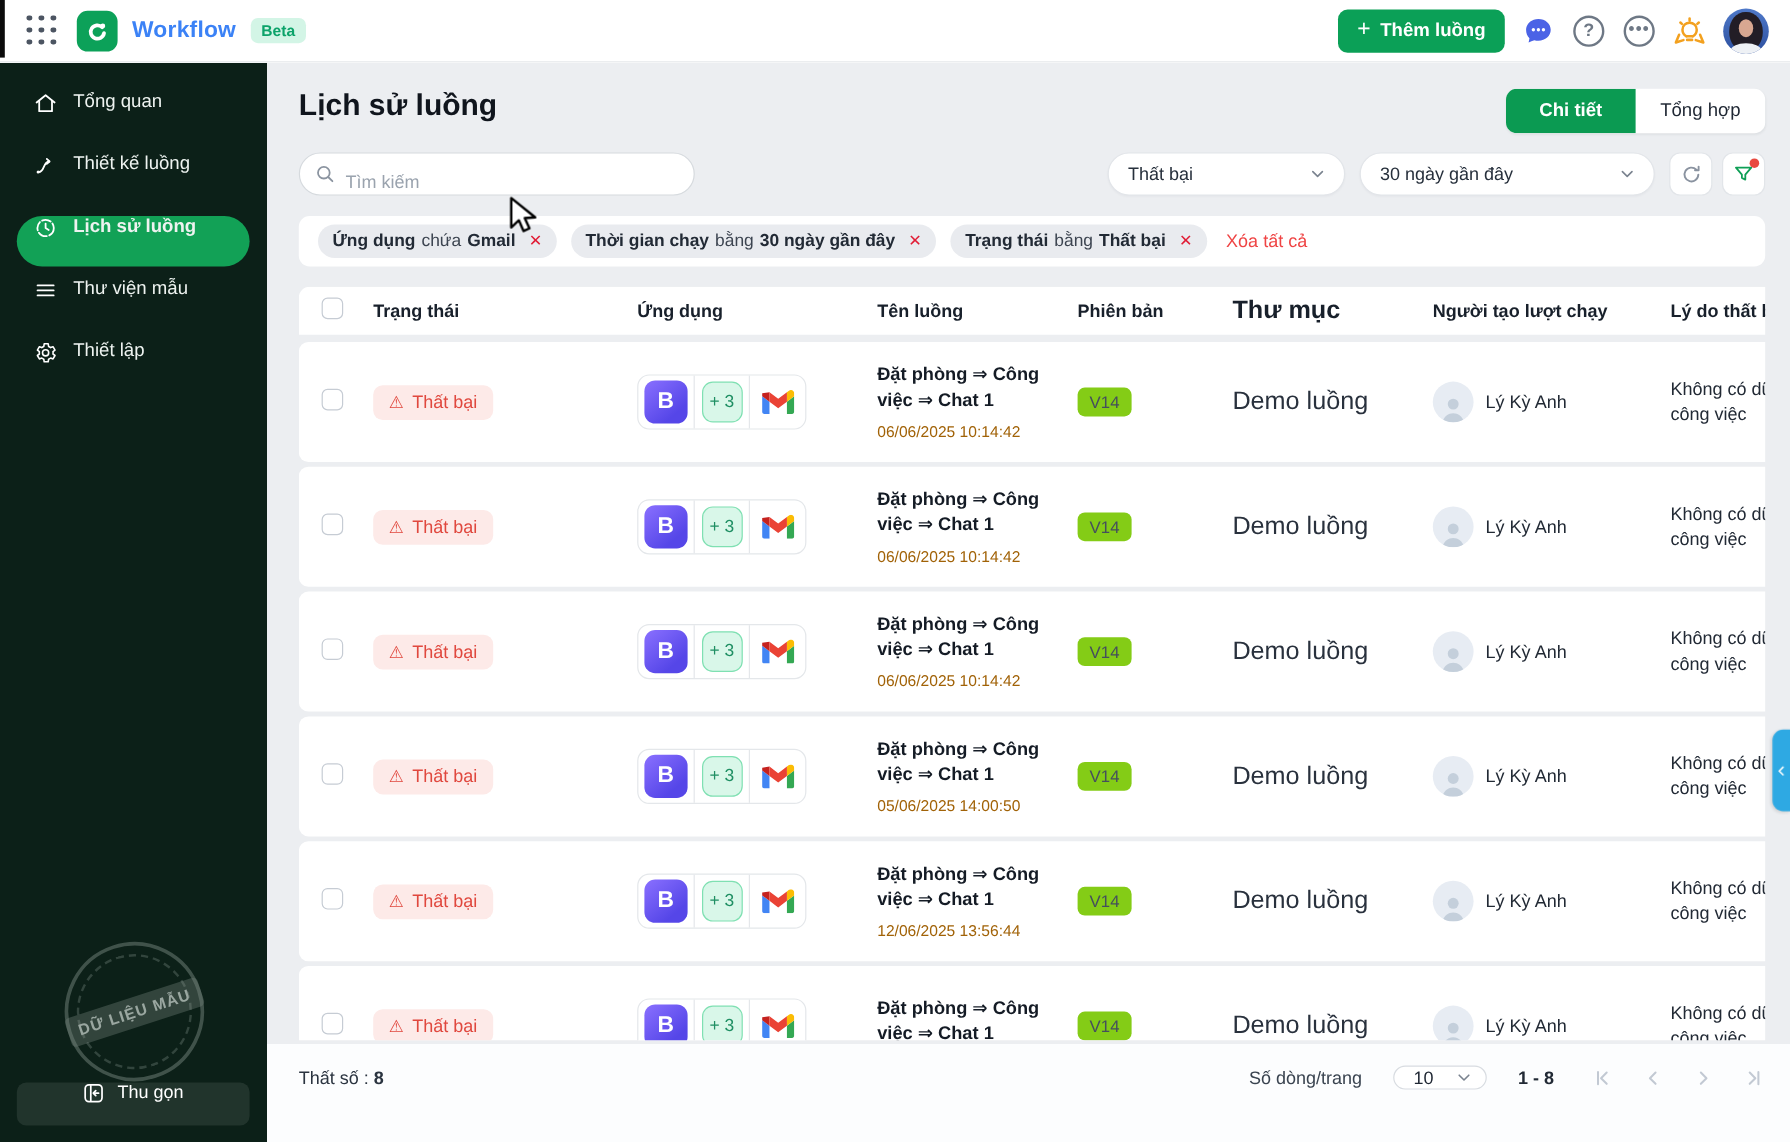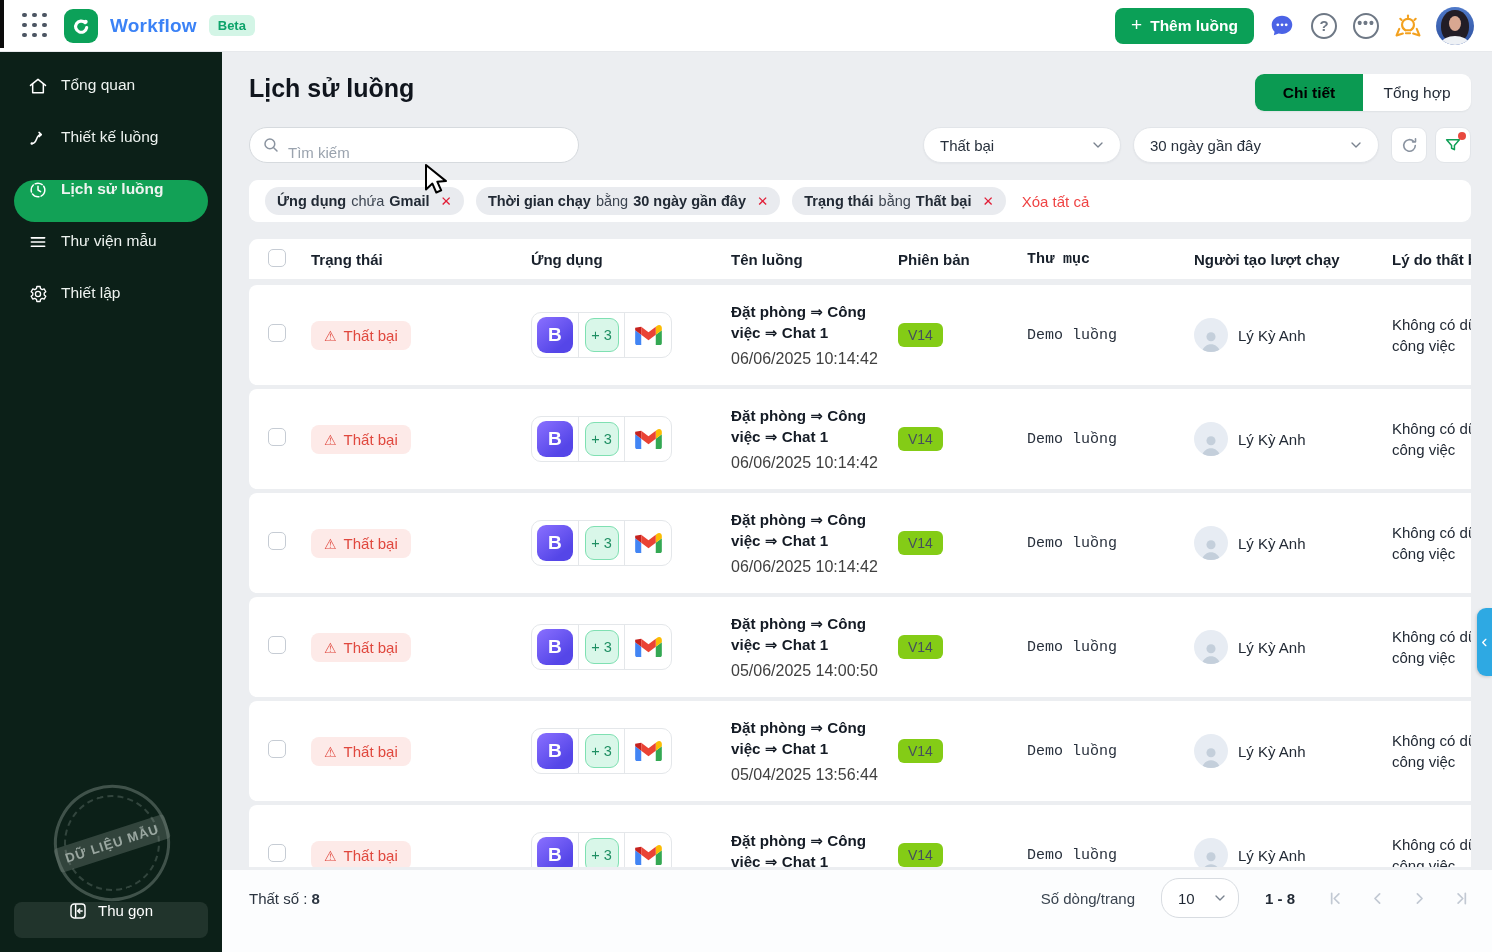--- a/index.html
+++ b/index.html
@@ -35,21 +35,21 @@
   .stamp::before { content:""; position:absolute; inset:7px; border:2px dashed rgba(150,165,158,.28); border-radius:50%; }
   .stamp-band { background:rgba(112,130,122,.38); color:rgba(218,227,222,.62); font-size:13px; font-weight:bold; letter-spacing:1px; padding:5px 9px; border-radius:4px; white-space:nowrap; }
   .collapse-btn { position:absolute; left:14px; right:14px; bottom:14px; height:36px; background:rgba(255,255,255,.09); border:none; border-radius:8px; color:#fff; font-family:inherit; font-size:15px; display:flex; align-items:flex-start; justify-content:center; gap:11px; cursor:pointer; }
 
   
   .main { position:absolute; left:222px; top:52px; right:0; bottom:0; padding:0 21px 0 27px; overflow:hidden; }
   .title-row { margin-top:22px; display:flex; align-items:flex-start; }
   .page-title { font-size:25px; font-weight:bold; color:#10151d; }
   .view-toggle { margin-left:auto; height:37px; background:#fff; border-radius:9px; display:flex; overflow:hidden; box-shadow:0 1px 2px rgba(20,30,40,.06); }
   .view-toggle .seg { min-width:108px; padding:0 18px; display:flex; align-items:center; justify-content:center; font-size:15.5px; cursor:pointer; color:#1f2733; }
-  .view-toggle .seg.active { background:#0b9a52; color:#000000; font-weight:bold; }
+  .view-toggle .seg.active { background:#0b9a52; color:#ffffff; font-weight:bold; }
 
   .controls-row { margin-top:16px; display:flex; align-items:center; }
   .search-box { position:relative; width:330px; height:36px; }
   .search-box input { width:100%; height:100%; border:1px solid #d6dade; border-radius:18px; padding:14px 14px 0 38px; font-family:inherit; font-size:15px; color:#333; background:#fff; outline:none; }
   .search-box input::placeholder { color:#9aa3ae; }
   .search-box .mag { position:absolute; left:13px; top:9px; }
   .controls-right { margin-left:auto; display:flex; align-items:center; }
   .dropdown { height:36px; background:#fff; border:1px solid #e2e5e9; border-radius:18px; display:flex; align-items:center; padding:0 14px 0 16px; font-size:15px; color:#27303c; cursor:pointer; box-shadow:0 1px 2px rgba(20,30,40,.04); }
   .dropdown .dd-label { flex:1; }
   .dd-status { width:198px; margin-right:12px; }
@@ -71,44 +71,44 @@
   .tinner { width:1330px; }
   .thead { height:40px; background:#fff; border-radius:9px 9px 0 0; display:flex; align-items:center; font-weight:bold; font-size:15px; color:#18202b; }
   .trows { height:582px; overflow:hidden; display:flex; flex-direction:column; gap:4px; margin-top:6px; }
   .trow { flex:0 0 100px; background:#fff; border-radius:8px; display:flex; align-items:center; cursor:pointer; }
   .c { flex:0 0 auto; }
   .c-check { width:62px; padding-left:19px; }
   .c-status { width:220px; }
   .c-apps { width:200px; }
   .c-name { width:167px; }
   .c-ver { width:129px; }
-  .c-folder { width:167px; font-size:15px; color:#29313d;font-family:Liberation Mono, monospace; }
+  .c-folder { width:167px; font-size:21px; color:#29313d; }
   .c-creator { width:198px; display:flex; align-items:center; gap:10px; font-size:15px; color:#222a35; }
   .c-reason { width:188px; font-size:15px; color:#222a35; }
   .c-reason .rtext { width:130px; line-height:1.4; }
   .checkbox { display:inline-block; width:18px; height:18px; border:1.6px solid #c6ccd4; border-radius:5px; background:#fff; cursor:pointer; }
   .status-badge { display:inline-flex; align-items:center; gap:7px; background:#fdeae8; color:#e0483e; font-size:15px; padding:6px 13px; border-radius:8px; }
   .warn::before { content:"⚠"; font-size:14px; }
   .apps { width:141px; height:46px; background:#fff; border:1px solid #e4e7ea; border-radius:10px; display:flex; }
   .appcell { flex:1; display:flex; align-items:center; justify-content:center; }
   .appcell + .appcell { border-left:1px solid #e4e7ea; }
   .bicon { width:36px; height:36px; border-radius:9px; background:linear-gradient(140deg,#8a70ff 0%,#5546e8 75%); color:#fff; font-weight:bold; font-size:19px; display:flex; align-items:center; justify-content:center; }
   .morechip { width:34px; height:34px; border-radius:9px; background:#d9f7e9; border:1px solid #7fe0b2; color:#1f8f63; font-size:14.5px; display:flex; align-items:center; justify-content:center; white-space:nowrap; }
   .fname { font-weight:bold; font-size:15.2px; width:152px; line-height:1.35; color:#141b25; }
-  .fdate { margin-top:7px; font-size:16px; color:#404040; }
+  .fdate { margin-top:7px; font-size:13px; color:#a16207; }
   .vbadge { display:inline-block; background:#84cc16; color:#454f5d; font-size:14px; padding:4px 10px; border-radius:6px; }
   .ravatar { width:34px; height:34px; border-radius:50%; background:#e7ecf3; overflow:hidden; display:flex; align-items:flex-end; justify-content:center; flex:0 0 auto; }
 
   
   .footer { position:absolute; left:222px; right:0; bottom:0; height:82px; background:#fcfdfe; display:flex; align-items:center; padding:0 21px 26px 27px; z-index:20; }
   .total { font-size:15px; color:#2b3440; }
   .total b { font-weight:bold; }
   .foot-right { margin-left:auto; display:flex; align-items:center; gap:26px; }
   .pp-label { font-size:15px; color:#3a4450; }
-  .pp-select { width:78px; height:40px; background:#fff; border:1px solid #d8dce1; border-radius:18px; display:flex; align-items:center; padding:0 10px 0 16px; font-size:15px; color:#1f2733; cursor:pointer; }
+  .pp-select { width:78px; height:20px; background:#fff; border:1px solid #d8dce1; border-radius:18px; display:flex; align-items:center; padding:0 10px 0 16px; font-size:15px; color:#1f2733; cursor:pointer; }
   .pp-select span { flex:1; }
   .range { font-size:15px; font-weight:bold; color:#222a35; }
   .pager { display:flex; align-items:center; gap:22px; margin-left:4px; }
   .pager .pbtn { width:20px; height:20px; display:flex; align-items:center; justify-content:center; cursor:pointer; }
 
   
   .panel-handle { position:fixed; right:0; top:608px; width:15px; height:68px; background:#2ea9e3; border-radius:9px 0 0 9px; color:#fff; display:flex; align-items:center; justify-content:center; font-size:11px; font-weight:bold; z-index:50; cursor:pointer; box-shadow:-1px 1px 3px rgba(0,0,0,.15); }
   .cursor { position:fixed; left:422px; top:163px; z-index:999; pointer-events:none; }
 </style>
 </head>
@@ -520,21 +520,21 @@
                     <path fill="#34A853" d="M18.545 18h3.819c.904 0 1.636-.732 1.636-1.636V4.64l-5.455 4.09z"></path>
                     <path fill="#FBBC04" d="M18.545 1.636v7.095L24 4.64V2.455c0-2.023-2.309-3.177-3.927-1.964z"></path>
                     <path fill="#C5221F" d="M0 2.455v2.186l5.455 4.09V1.635z"></path>
                     <path fill="#EA4335" d="M5.455 8.73V1.635L12 6.545l6.545-4.909V8.73L12 13.64z"></path>
                   </svg>
         </div>
       </div>
     </div>
     <div class="c c-name">
       <div class="fname">Đặt phòng ⇒ Công việc ⇒ Chat 1</div>
-      <div class="fdate">05/04/2025 13:56:44</div>
+      <div class="fdate">12/06/2025 13:56:44</div>
     </div>
     <div class="c c-ver"><span class="vbadge">V14</span></div>
     <div class="c c-folder">Demo luồng</div>
     <div class="c c-creator">
       <span class="ravatar">
         <svg width="26" height="24" viewBox="0 0 24 22">
                   <circle cx="12" cy="8" r="4.2" fill="#c4cfdb"></circle>
                   <path d="M3.5 22c1.4-4.6 4.8-7 8.5-7s7.1 2.4 8.5 7z" fill="#c4cfdb"></path>
                 </svg>
       </span>

